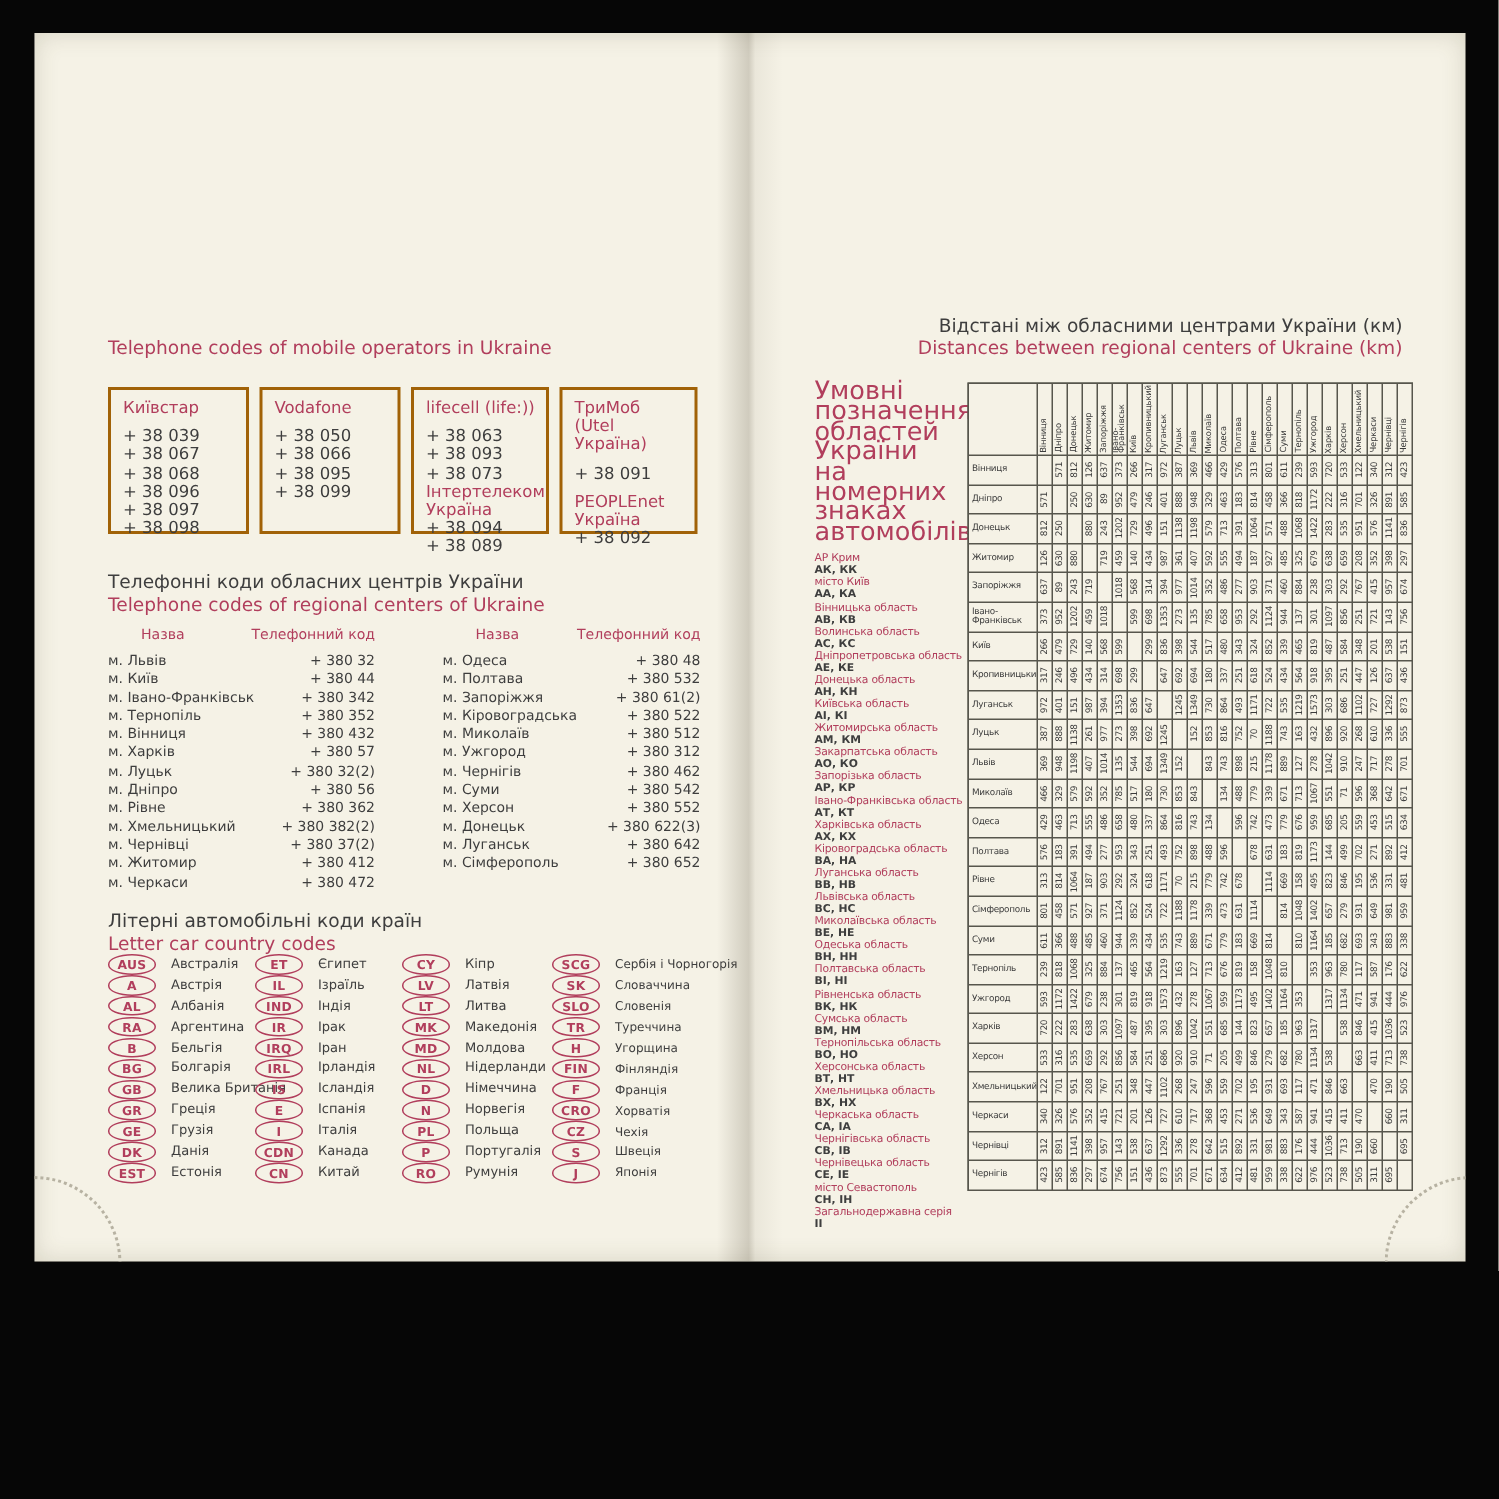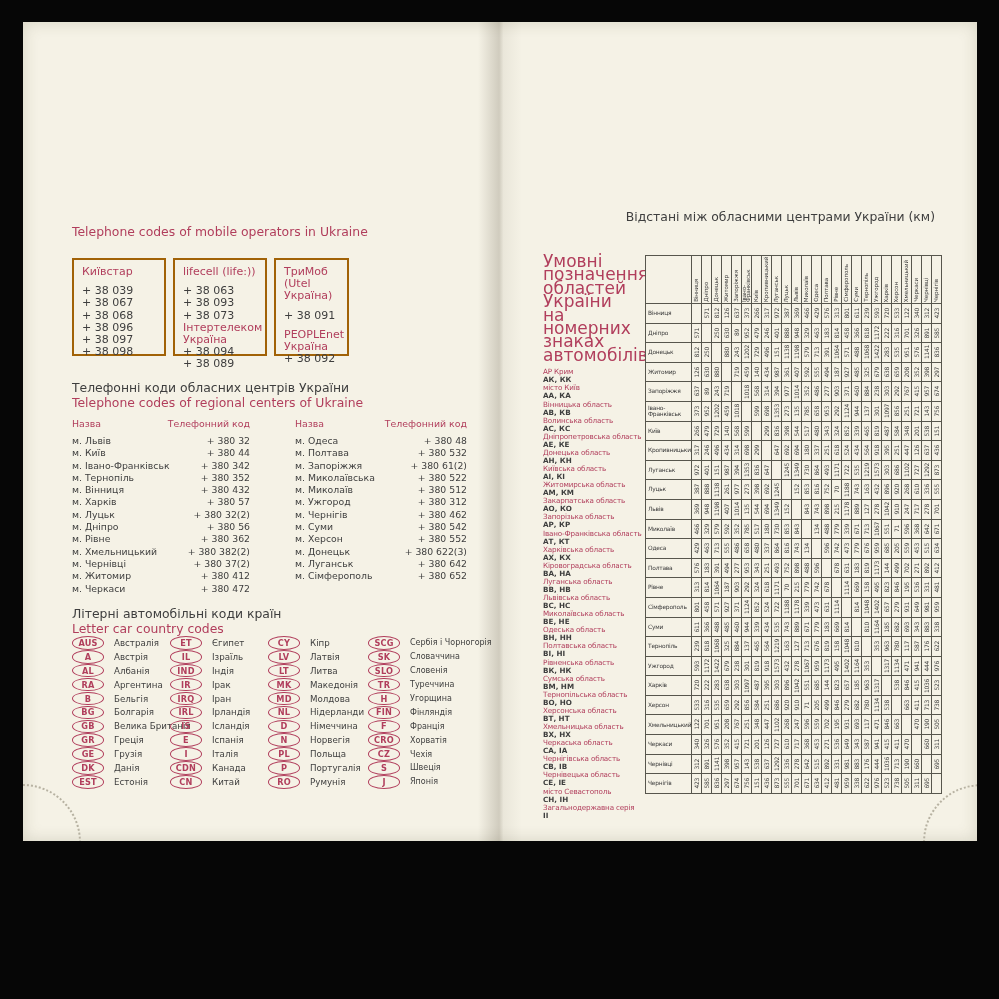--- a/index.html
+++ b/index.html
@@ -18,33 +18,33 @@
 
   .h-uk{position:absolute;font-size:12.4px;line-height:14px;color:#3e3e3e;white-space:nowrap;}
   .h-en{position:absolute;font-size:12.4px;line-height:14px;color:#b13e5c;white-space:nowrap;}
 
   
   .pos-mob-title{left:49px;top:188px;}
   .pos-mob-sub{left:49px;top:203px;}
   .pos-boxes{position:absolute;left:49px;top:236px;display:flex;gap:7px;}
   .op-box{width:94px;height:98px;box-sizing:border-box;border:2px solid #a16207;background:transparent;
           padding:6px 7px 0 8px;font-size:11px;line-height:12.2px;color:#3e3e3e;}
-  .op-box:nth-child(3),.op-box:nth-child(4){width:75px;}
+  .op-box:nth-child(3),.op-box:nth-child(4){width:92px;}
   .op-line.red{color:#b13e5c;}
   .op-line.gap{margin-top:7px;}
 
   
   .pos-reg-title{left:49px;top:359px;}
   .pos-reg-sub{left:49px;top:374px;}
   .pos-phone{position:absolute;left:49px;top:396px;width:396px;height:170px;}
   .phone-col{position:absolute;top:0;}
   .phone-col.col0{left:0;width:178px;}
   .phone-col.col1{left:223px;width:172px;}
   .phone-head{display:flex;justify-content:space-between;font-size:9.4px;margin-bottom:6px;}
-  .phone-head .red{color:#b13e5c;}
+  .phone-head .red{color:#b13e5c;margin-left:22px;}
   .phone-row{display:flex;justify-content:space-between;font-size:9.3px;line-height:12.3px;color:#3e3e3e;}
   .pcode{white-space:nowrap;}
 
   
   .pos-car-title{left:49px;top:585px;}
   .pos-car-sub{left:49px;top:600px;}
   .pos-country{position:absolute;left:49px;top:614px;height:170px;}
   .country-col{position:absolute;top:0;}
   .ccol0{left:0;}  .ccol1{left:98px;}  .ccol2{left:196px;}  .ccol3{left:296px;}
   .country-row{height:13.9px;display:flex;align-items:center;text-align:right;}
@@ -91,20 +91,27 @@
         <div class="op-box">
           <div class="op-line red">Київстар</div>
           <div class="op-line gap">+ 38 039</div>
           <div class="op-line">+ 38 067</div>
           <div class="op-line">+ 38 068</div>
           <div class="op-line">+ 38 096</div>
           <div class="op-line">+ 38 097</div>
           <div class="op-line">+ 38 098</div>
         </div>
         <div class="op-box">
+          <div class="op-line red">Vodafone</div>
+          <div class="op-line gap">+ 38 050</div>
+          <div class="op-line">+ 38 066</div>
+          <div class="op-line">+ 38 095</div>
+          <div class="op-line">+ 38 099</div>
+        </div>
+        <div class="op-box">
           <div class="op-line red">lifecell (life:))</div>
           <div class="op-line gap">+ 38 063</div>
           <div class="op-line">+ 38 093</div>
           <div class="op-line">+ 38 073</div>
           <div class="op-line red">Інтертелеком Україна</div>
           <div class="op-line">+ 38 094</div>
           <div class="op-line">+ 38 089</div>
         </div>
         <div class="op-box">
           <div class="op-line red">ТриМоб</div>
@@ -188,21 +195,21 @@
           </div>
           <div class="phone-row">
             <span class="pname">м. Полтава</span>
             <span class="pcode">+ 380 532</span>
           </div>
           <div class="phone-row">
             <span class="pname">м. Запоріжжя</span>
             <span class="pcode">+ 380 61(2)</span>
           </div>
           <div class="phone-row">
-            <span class="pname">м. Миколаївська</span>
+            <span class="pname">м. Кіровоградська</span>
             <span class="pcode">+ 380 522</span>
           </div>
           <div class="phone-row">
             <span class="pname">м. Миколаїв</span>
             <span class="pcode">+ 380 512</span>
           </div>
           <div class="phone-row">
             <span class="pname">м. Ужгород</span>
             <span class="pcode">+ 380 312</span>
           </div>
@@ -418,20 +425,21 @@
           <div class="country-row">
             <span class="oval">J</span>
             <span class="cname">Японія</span>
           </div>
         </div>
       </div>
   </div>
 
   <div class="page right">
     <div class="h-uk pos-dist-title">Відстані між обласними центрами України (км)</div>
+    <div class="h-en pos-dist-sub">Distances between regional centers of Ukraine (km)</div>
     <div class="pos-legend" id="legend">
         <div class="legend-head">
           <div>Умовні</div>
           <div>позначення</div>
           <div>областей</div>
           <div>України</div>
           <div>на номерних</div>
           <div>знаках</div>
           <div>автомобілів</div>
         </div>

